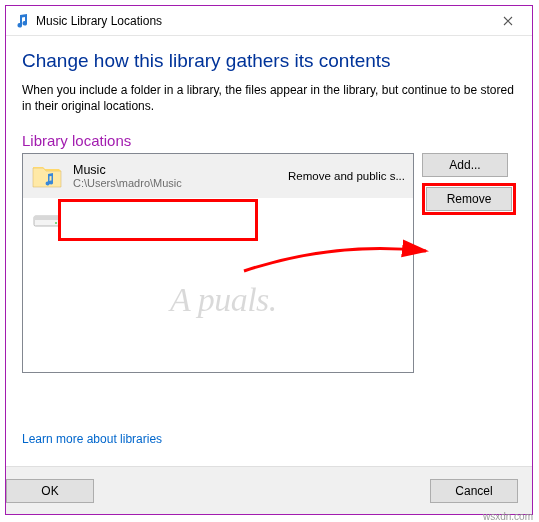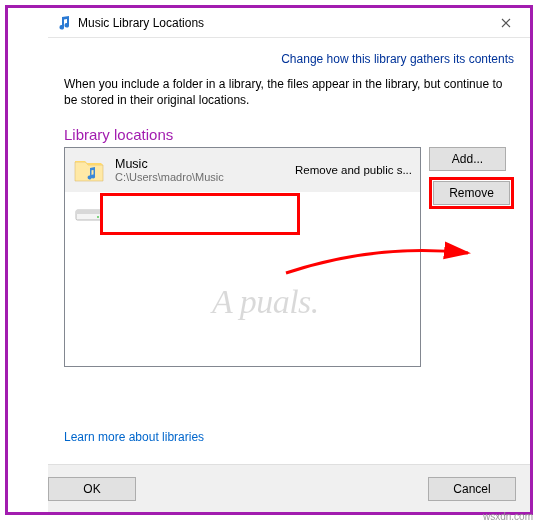--- a/index.html
+++ b/index.html
@@ -9,27 +9,26 @@
     body {
       margin: 0;
       padding: 5px;
       background: #fff;
       width: 539px;
       height: 522px;
       position: relative;
       font-size: 12px;
     }
     .dialog-frame {
-      border: 3px solid #a21caf;
+      border: 1px solid #a21caf;
       width: 528px;
       height: 510px;
       background: #fff;
       display: flex;
       flex-direction: column;
-      padding-left: 40px;
     }
     .titlebar {
       display: flex;
       align-items: center;
       height: 30px;
       border-bottom: 1px solid #e5e5e5;
       padding: 0 2px 0 8px;
     }
     .title-icon {
       width: 16px;
@@ -52,24 +51,23 @@
     }
     .content {
       padding: 14px 16px 10px;
       flex: 1;
       display: flex;
       flex-direction: column;
       position: relative;
     }
     .heading {
       color: #003399;
-      font-size: 12px;
+      font-size: 19px;
       font-weight: 400;
       margin-bottom: 10px;
-      text-align: right;
     }
     .description {
       font-size: 12px;
       color: #000;
       line-height: 1.35;
       margin-bottom: 18px;
     }
     .section-label {
       font-size: 15px;
       color: #a21caf;
@@ -118,21 +116,21 @@
     .row-meta {
       font-size: 11.5px;
       color: #000;
     }
     .side-buttons {
       display: flex;
       flex-direction: column;
       gap: 6px;
     }
     .win-button {
-      width: 77px;
+      width: 86px;
       height: 24px;
       background: #e1e1e1;
       border: 1px solid #adadad;
       font-size: 12px;
       color: #000;
       display: flex;
       align-items: center;
       justify-content: center;
     }
     .win-button.wide {

